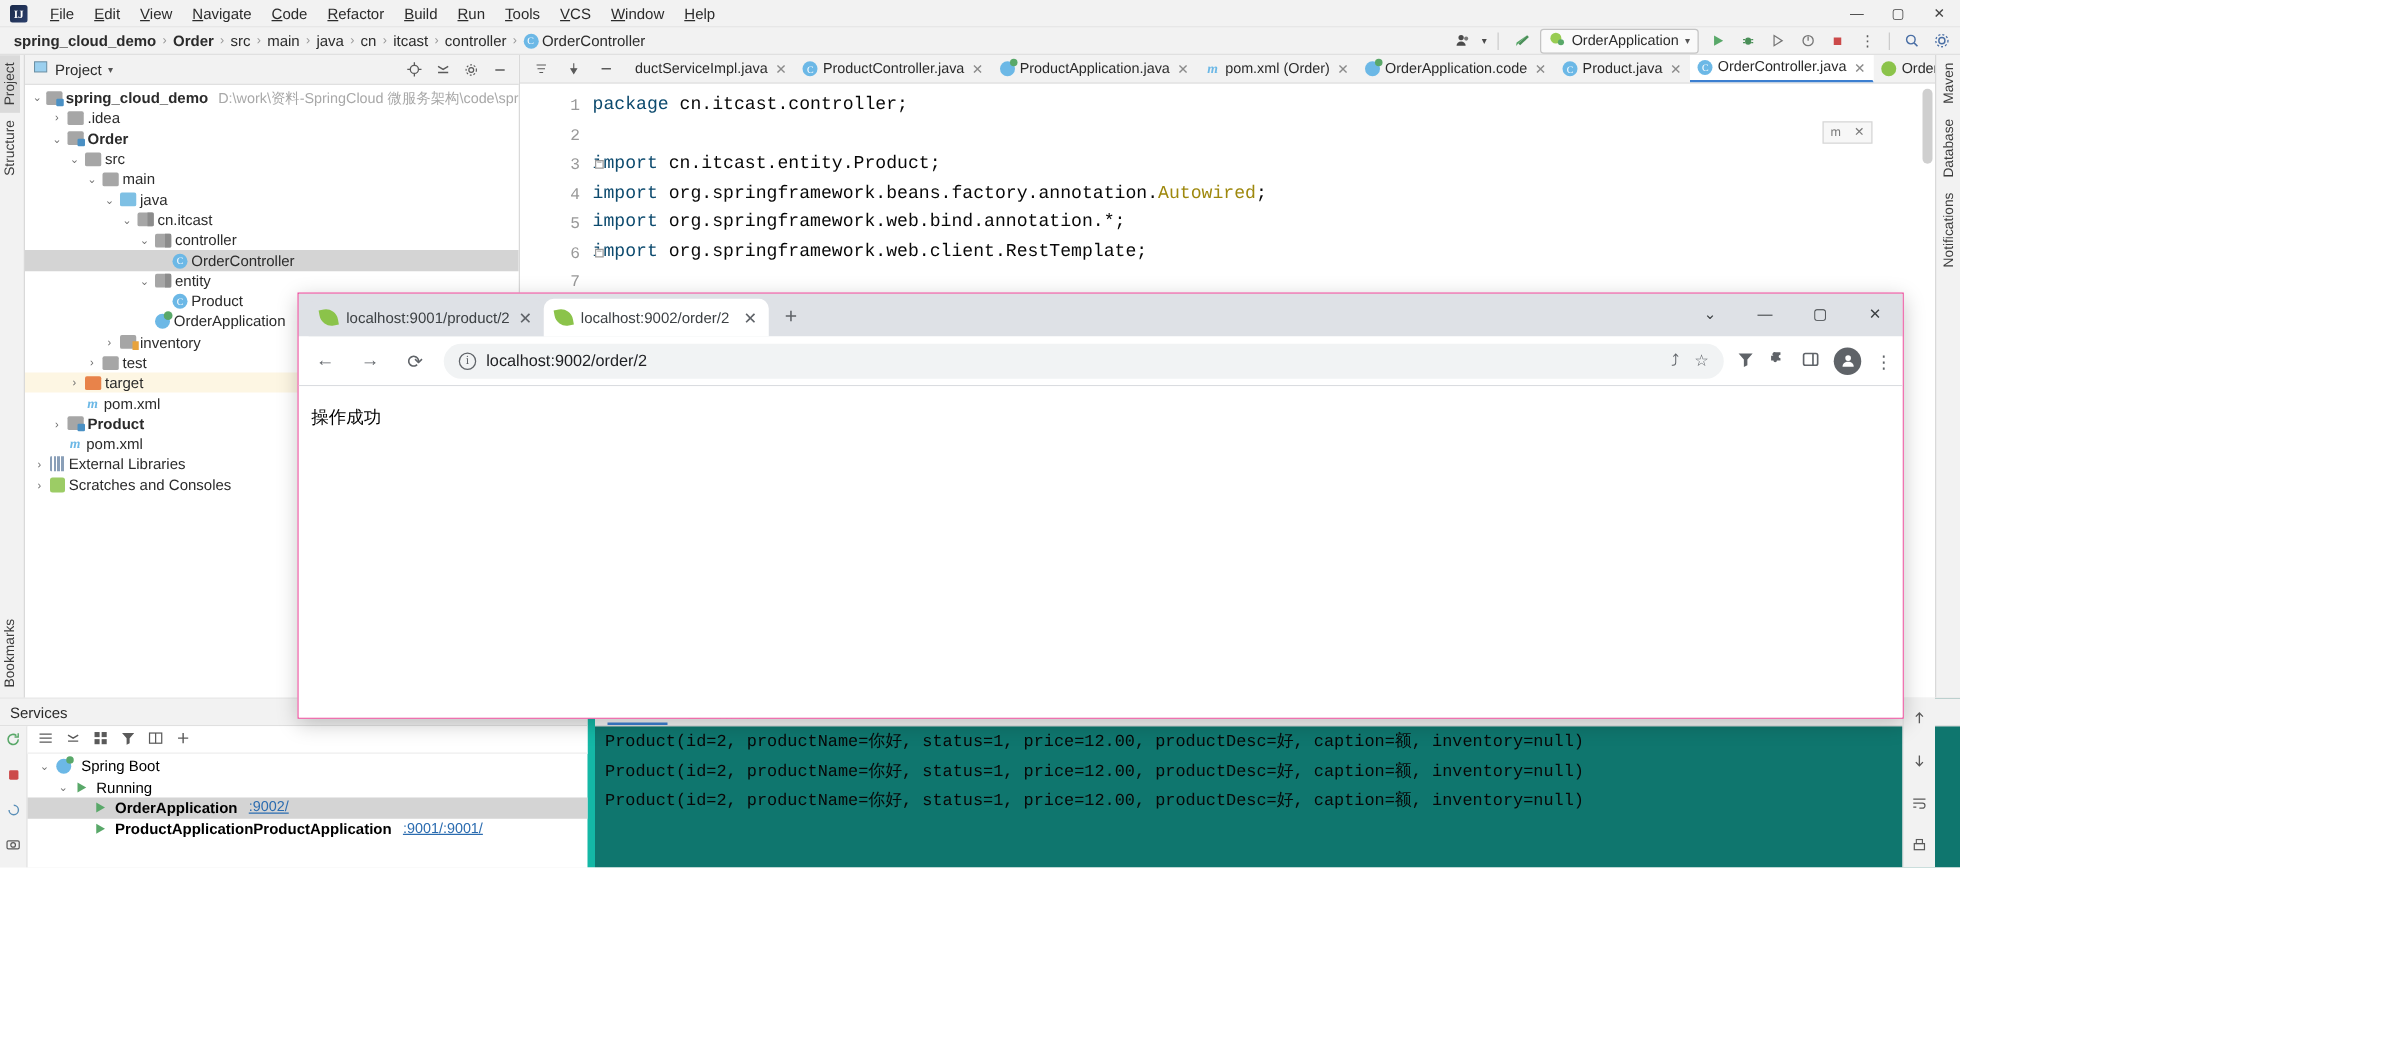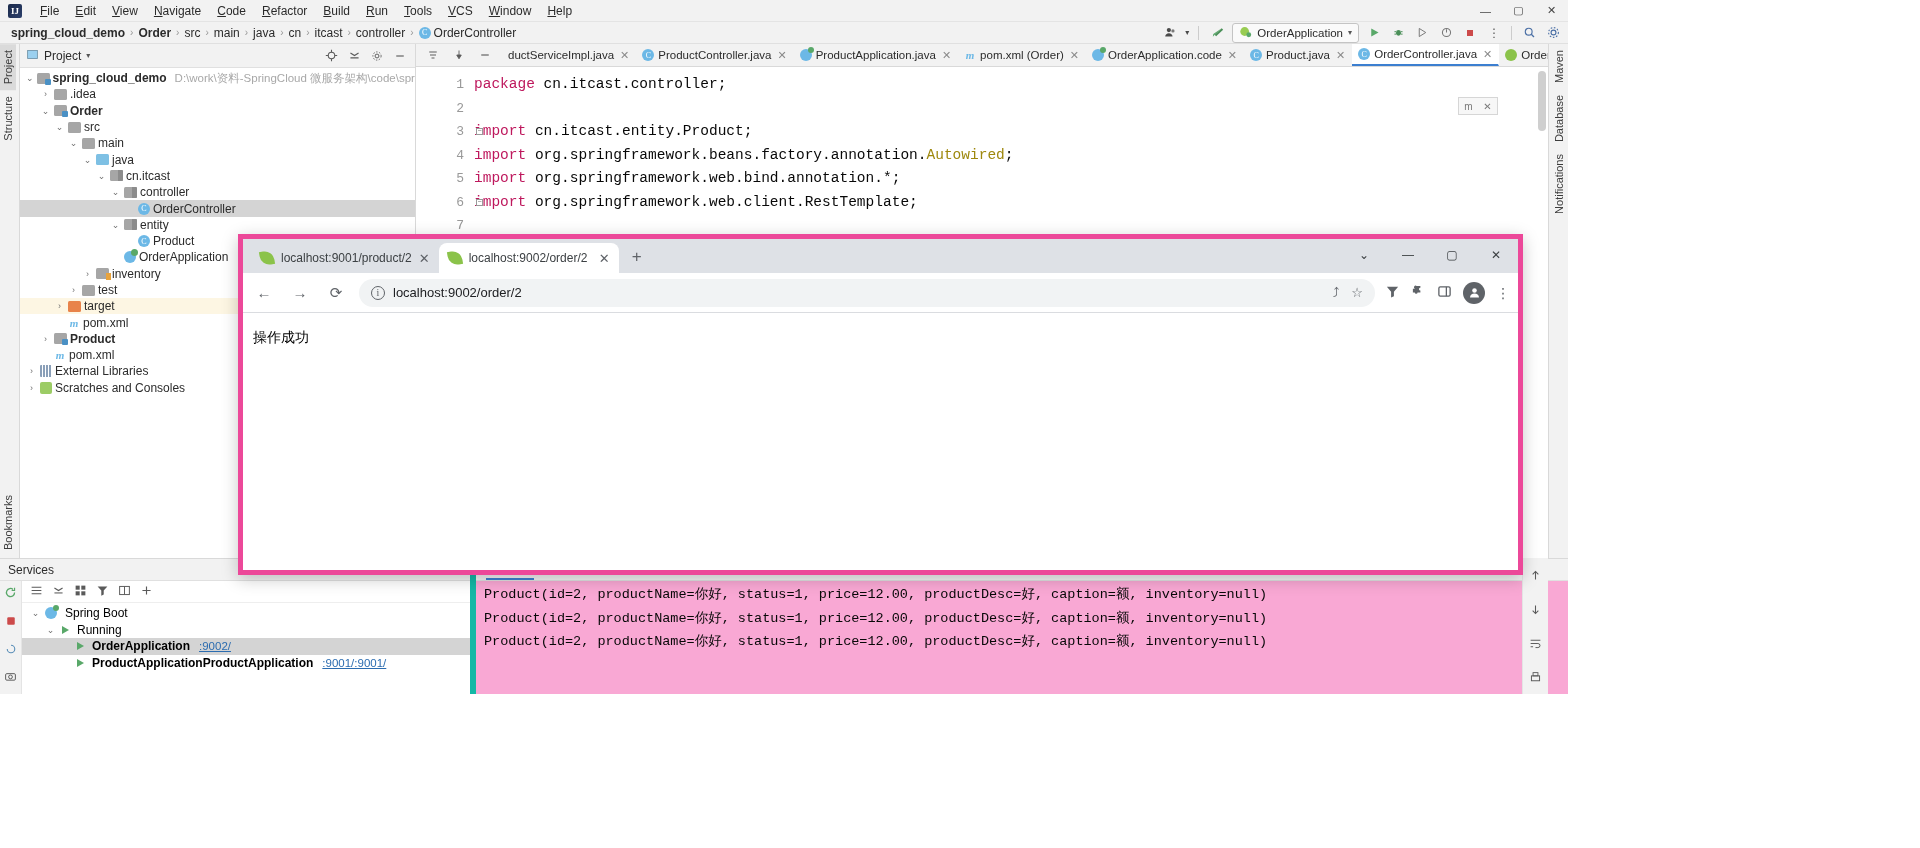--- a/index.html
+++ b/index.html
@@ -296,21 +296,21 @@
   .code {
     flex:1;
     padding-top:6px;
     font-family:"Liberation Mono", monospace;
     font-size: 14.5px;
     line-height: 23.5px;
     color:#080808;
     white-space:pre;
     overflow:hidden;
   }
-  .kw { color:#be185d; font-weight:500; }
+  .kw { color:#0c4a6e; font-weight:500; }
   .anno { color:#9e880d; }
   .scrollbar-v {
     position:absolute; right:0; top:0; bottom:0; width:12px;
     background:#fff;
   }
   .sb-thumb {
     position:absolute; right:2px; top:4px;
     width:8px; height:60px;
     background:#cfcfcf; border-radius:4px;
   }
@@ -366,21 +366,21 @@
   }
   .play-tri {
     width:0;height:0;border-left:7px solid #59a869;
     border-top:4.5px solid transparent;border-bottom:4.5px solid transparent;
     flex:none; margin-left:2px;
   }
   .srv-link { color:#2b6cb0; text-decoration:underline; font-size:11.5px; margin-left:5px;}
   .srv-bold { font-weight:bold; }
 
   .console-panel {
-    flex:1; display:flex; flex-direction:column; background:#f9a8d4;
+    flex:1; display:flex; flex-direction:column; background:#0f766e;
     min-width:0;
   }
   .console-tabs {
     height:22px; background:#f2f2f2;
     display:flex; align-items:center; gap:14px;
     padding:0 10px;
     border-bottom:1px solid #e0e0e0;
     font-size:12px; color:#2b2b2b;
   }
   .console-tab { display:flex; align-items:center; gap:4px; padding:2px 2px;}
@@ -396,21 +396,21 @@
     white-space:pre;
     overflow:hidden;
   }
 
   
   .browser {
     position:absolute;
     left: 238px; top: 234px;
     width: 1285px; height: 341px;
     background:#ffffff;
-    border:5px solid #ec4899;
+    border:1px solid #ec4899;
     box-shadow: 0 4px 16px rgba(0,0,0,0.22);
     display:flex; flex-direction:column;
     z-index: 50;
   }
   .br-tabstrip {
     height: 34px;
     background:#dee1e6;
     display:flex; align-items:flex-end;
     padding-left: 8px;
     position:relative;

